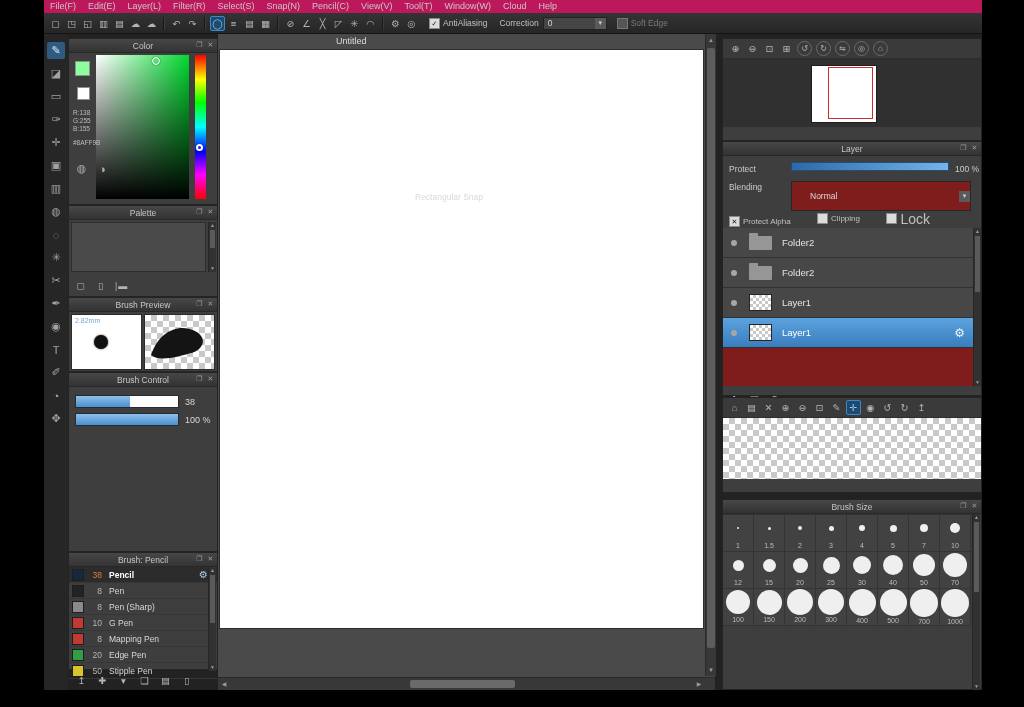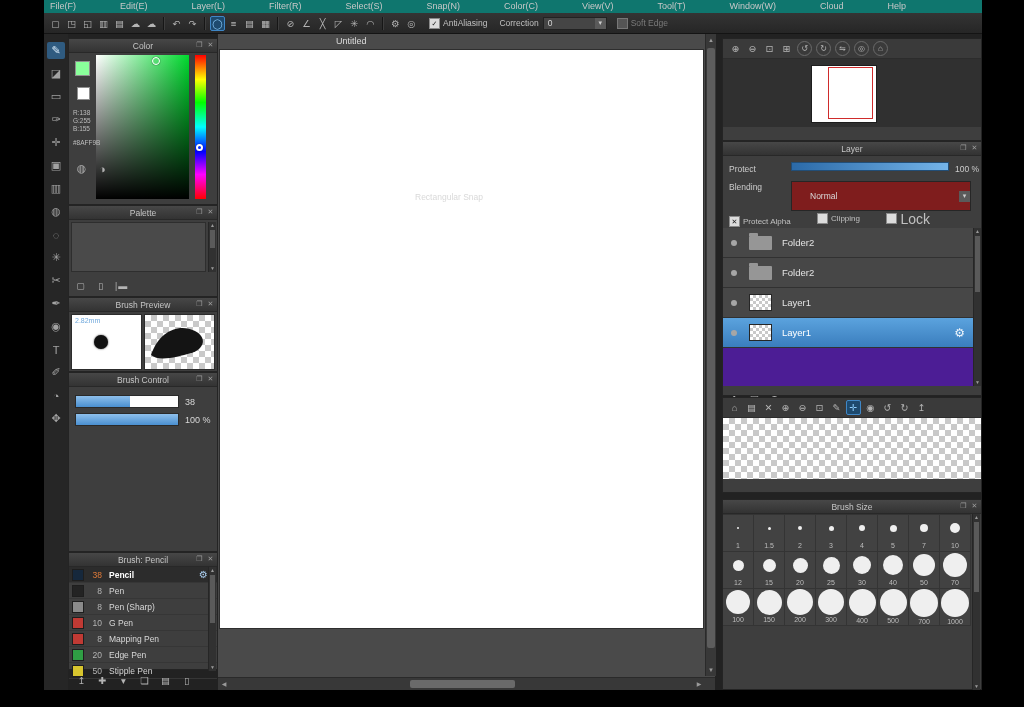--- a/index.html
+++ b/index.html
@@ -1,20 +1,20 @@
 <!DOCTYPE html>
 <html><head>
 <meta charset="utf-8">
 <style>
   html,body{margin:0;padding:0;background:#000;}
   body{width:1024px;height:707px;position:relative;overflow:hidden;
        font-family:"Liberation Sans","DejaVu Sans",sans-serif;-webkit-font-smoothing:antialiased;}
   .app{position:absolute;left:44px;top:0;width:938px;height:690px;background:#222;}
   
-  .menubar{position:absolute;left:0;top:0;width:938px;height:13px;background:#0f766e;display:flex;align-items:flex-end;gap:32px;}
+  .menubar{position:absolute;left:0;top:0;width:938px;height:13px;background:#be185d;display:flex;align-items:flex-end;}
   .menu-item{font-size:9px;color:#c8c8c8;padding:0 6px;line-height:13px;white-space:nowrap;}
   .toolbar{position:absolute;left:0;top:13px;width:938px;height:21px;background:linear-gradient(#343434,#262626);
            display:flex;align-items:center;padding-left:4px;box-sizing:border-box;border-bottom:1px solid #141414;}
   .tbgroup{display:inline-flex;gap:1px;}
   .sep{width:1px;height:13px;background:#161616;margin:0 4px;border-right:1px solid #3d3d3d;}
   .ico{display:inline-flex;width:15px;height:15px;align-items:center;justify-content:center;
        color:#b4b4b4;font-size:9.5px;font-style:normal;cursor:default;flex:none;}
   .ico.sel{color:#8fd0ff;background:#1e4a6e;border:1px solid #3f87c7;border-radius:2px;box-sizing:border-box;}
   .ico.round{border:1px solid #6a6a6a;border-radius:50%;width:13px;height:13px;font-size:8px;margin:0 1px;}
   .cbwrap{display:inline-flex;align-items:center;gap:3px;margin-left:10px;}
@@ -92,21 +92,21 @@
   .cvarr{position:absolute;font-size:6px;color:#9a9a9a;width:10px;height:10px;text-align:center;line-height:10px;}
   
   .navtb{position:absolute;left:0;top:0;width:100%;height:20px;background:#3a3a3a;display:flex;align-items:center;gap:2px;padding-left:5px;box-sizing:border-box;border-bottom:1px solid #2c2c2c;}
   .navbody{position:absolute;left:0;top:20px;right:0;bottom:0;background:#303030;}
   .navthumb{position:absolute;left:88px;top:6px;width:64px;height:56px;background:#fff;border:1px solid #1d1d1d;}
   .navview{position:absolute;left:16px;top:1px;width:45px;height:52px;border:1px solid #cf2b2b;box-sizing:border-box;}
   
   .lrowlabel{position:absolute;font-size:8.5px;color:#cccccc;}
   .opbar{position:absolute;left:68px;top:6px;width:158px;height:9px;background:linear-gradient(to right,#2b6aa8,#74b4e9);border:1px solid #224e77;box-sizing:border-box;}
   .blenddd{position:absolute;left:68px;top:1px;width:180px;height:30px;background:#7f1d1d;border:1px solid #262626;display:flex;align-items:center;justify-content:space-between;padding-left:18px;box-sizing:border-box;font-size:8.5px;color:#dadada;}
-  .layerlist{position:absolute;left:0;top:72px;width:250px;height:158px;background:#4c1d95;overflow:hidden;}
+  .layerlist{position:absolute;left:0;top:72px;width:250px;height:158px;background:#7f1d1d;overflow:hidden;}
   .lrow{height:29px;display:flex;align-items:center;background:#474747;border-bottom:1px solid #313131;}
   .lrow.sel{background:linear-gradient(#5ba3de,#3a7dbd);}
   .eye{width:6px;height:6px;border-radius:50%;background:#a6a6a6;margin-left:8px;flex:none;}
   .fold{width:23px;height:14px;background:#969696;border-radius:1px;position:relative;margin-left:12px;flex:none;}
   .fold::before{content:"";position:absolute;top:-3px;left:0;width:9px;height:3px;background:#969696;border-radius:1px 1px 0 0;}
   .lthumb{width:23px;height:17px;margin-left:12px;border:1px solid #262626;flex:none;box-sizing:border-box;}
   .lname{margin-left:10px;font-size:9.5px;color:#e4e4e4;flex:1;}
   .lrow.sel .lname{color:#fff;}
   .lrow .gear{margin-right:8px;font-size:12px;color:#eef5fc;}
   .layertb{position:absolute;left:4px;top:234px;width:240px;height:18px;display:flex;align-items:center;gap:5px;}
@@ -126,21 +126,21 @@
 
 <div class="app">
 
   <div class="menubar" id="menubar">
       <span class="menu-item">File(F)</span>
       <span class="menu-item">Edit(E)</span>
       <span class="menu-item">Layer(L)</span>
       <span class="menu-item">Filter(R)</span>
       <span class="menu-item">Select(S)</span>
       <span class="menu-item">Snap(N)</span>
-      <span class="menu-item">Color(C)</span>
+      <span class="menu-item">Pencil(C)</span>
       <span class="menu-item">View(V)</span>
       <span class="menu-item">Tool(T)</span>
       <span class="menu-item">Window(W)</span>
       <span class="menu-item">Cloud</span>
       <span class="menu-item">Help</span>
     </div>
 
   <div class="toolbar">
     <span class="tbgroup" id="tb-file">
         <span class="ico">▢</span>

